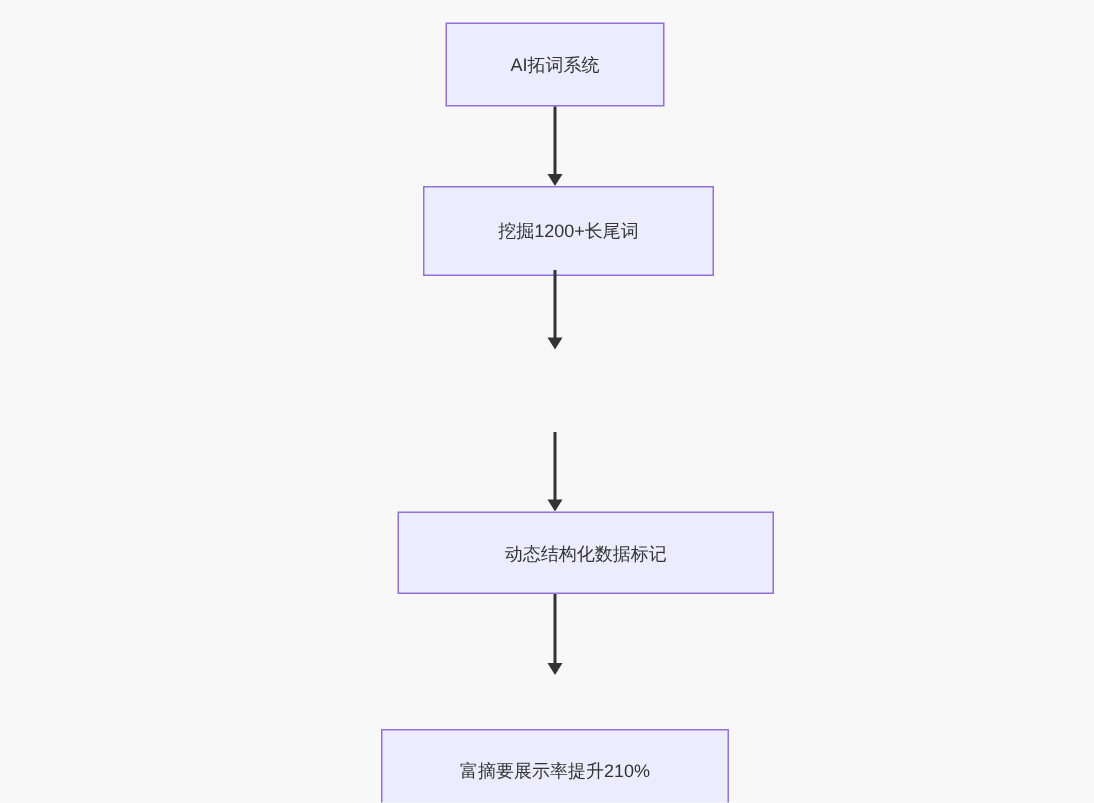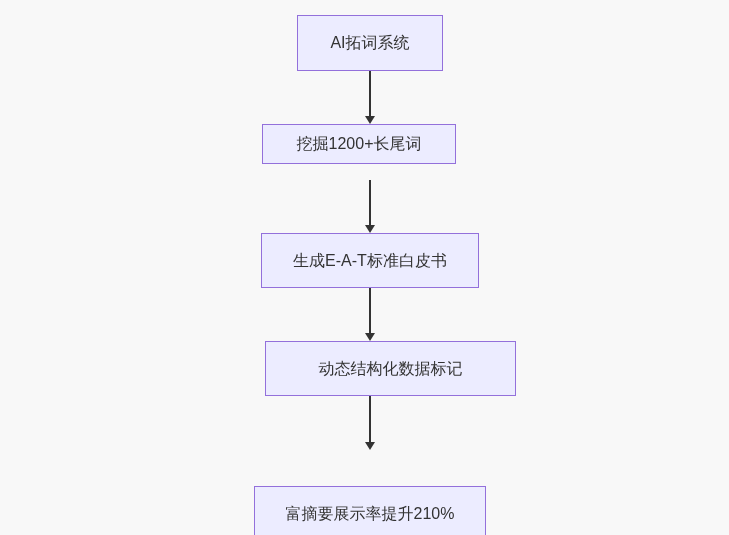--- a/index.html
+++ b/index.html
@@ -15,30 +15,30 @@
     height: 535px;
     background: var(--background, #f8f8f8);
     overflow: hidden;
   }
   .flow-node {
     position: absolute;
     box-sizing: border-box;
     background: var(--node-fill, #ECECFF);
     border: 1.5px solid var(--node-border, #9370DB);
     color: var(--text, #333333);
-    font-size: 16px;
+    font-size: 12px;
     line-height: 1;
     display: flex;
     align-items: center;
     justify-content: center;
     text-align: left;
     white-space: nowrap;
   }
   .node-1 { left: 297px; top: 15px;  width: 146px; height: 56px; }
-  .node-2 { left: 262px; top: 124px; width: 194px; height: 40px; }
+  .node-2 { left: 282px; top: 124px; width: 194px; height: 60px; }
   .node-3 { left: 261px; top: 233px; width: 218px; height: 55px; }
   .node-4 { left: 265px; top: 341px; width: 251px; height: 55px; }
   .node-5 { left: 254px; top: 458px; width: 232px; height: 55px; margin-top: 28px; }
 
   .flow-arrow {
     position: absolute;
     left: 364px;       
     width: 12px;
   }
   .arrow-1 { top: 71px;  height: 53px; }
@@ -77,21 +77,20 @@
     <div class="arrow-head"></div>
   </div>
 
   <div class="flow-node node-2">挖掘1200+长尾词</div>
 
   <div class="flow-arrow arrow-2">
     <div class="arrow-line"></div>
     <div class="arrow-head"></div>
   </div>
 
-  <div class="flow-node node-3">生成E-A-T标准白皮书</div>
 
   <div class="flow-arrow arrow-3">
     <div class="arrow-line"></div>
     <div class="arrow-head"></div>
   </div>
 
   <div class="flow-node node-4">动态结构化数据标记</div>
 
   <div class="flow-arrow arrow-4">
     <div class="arrow-line"></div>

